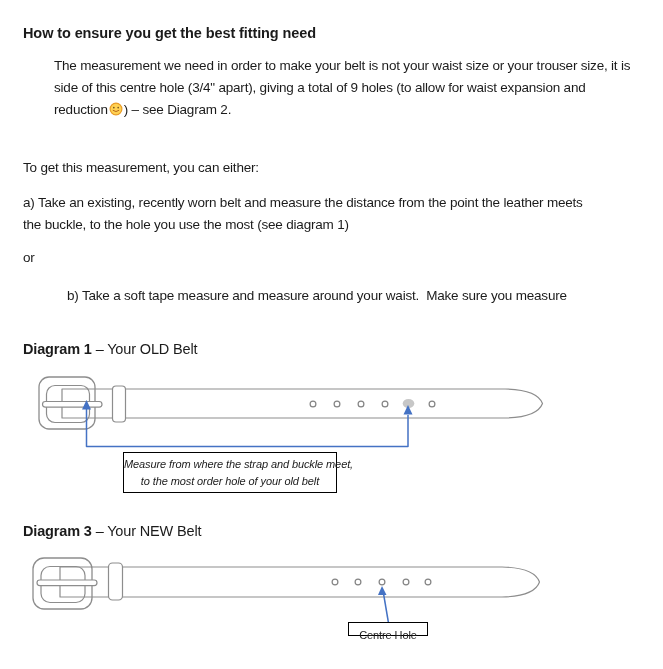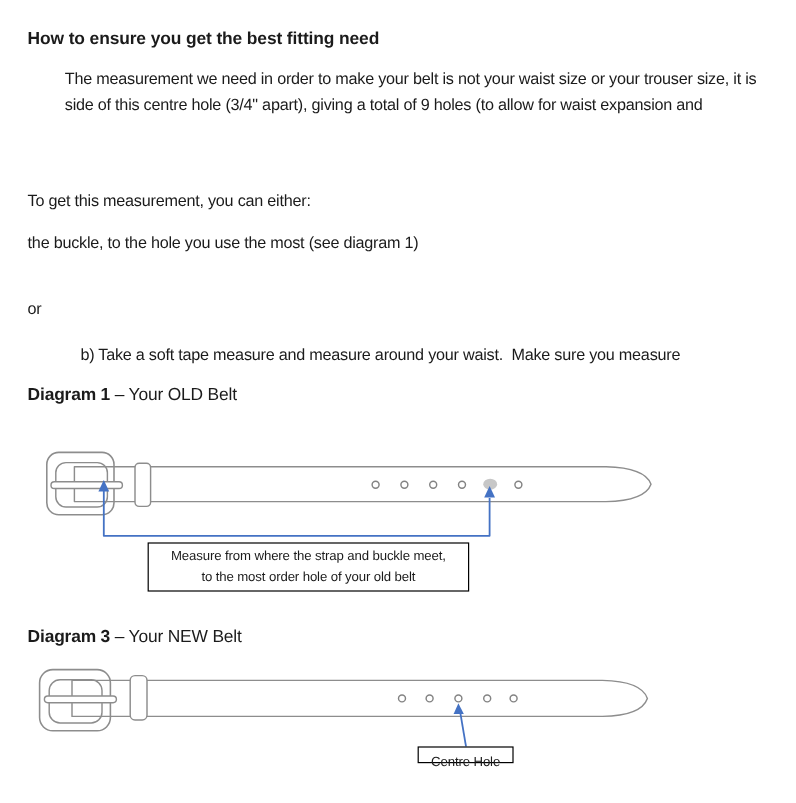--- a/index.html
+++ b/index.html
@@ -14,45 +14,52 @@
   .heading{left:23px;top:25px;font-size:14.5px;font-weight:bold;letter-spacing:-0.1px;}
   .caption{left:23px;font-size:14.5px;letter-spacing:-0.15px;}
   .caption b{font-weight:bold;}
   .p-intro{left:23px;top:55px;margin-left:31px;}
   .line4-row{white-space:pre;}
   .line4-row svg{vertical-align:-2.5px;margin:0 1px;}
   .p-either{left:23px;top:157px;}
   .p-a{left:23px;top:192px;}
   .p-or{left:23px;top:247px;}
   .p-b{left:23px;top:285px;margin-left:44px;}
-  .cap1{top:321px;text-align:right;}
+  .cap1{top:341px;text-align:right;}
   .cap2{top:523px;}
   .diagram-svg{left:0;top:0;pointer-events:none;}
   .note-box{
     border:1.5px solid #000;background:#fff;text-align:center;
     font-size:11px;letter-spacing:-0.1px;box-sizing:border-box;
   }
-  .measure-box{left:123px;top:452px;width:268px;height:41px;line-height:16.5px;padding-top:3px;}
+  .measure-box{left:123px;top:452px;width:214px;height:41px;line-height:16.5px;padding-top:3px;font-style:italic;}
   .centre-box{left:348px;top:622px;width:80px;height:14px;line-height:24px;}
 </style>
 </head>
 <body>
 
 <div class="abs heading">How to ensure you get the best fitting need</div>
 
 <div class="abs body-text p-intro">
   <div class="lines">
       <div>The measurement we need in order to make your belt is not your waist size or your trouser size, it is</div>
       <div>side of this centre hole (3/4" apart), giving a total of 9 holes (to allow for waist expansion and</div>
     </div>
+  <div class="line4-row"><span>reduction</span><svg width="14" height="14" viewBox="0 0 20 20">
+        <circle cx="10" cy="10" r="8.4" fill="#ffd152" stroke="#e89b27" stroke-width="1.7"></circle>
+        <circle cx="6.9" cy="8.1" r="1.15" fill="#6b4a1d"></circle>
+        <circle cx="13.1" cy="8.1" r="1.15" fill="#6b4a1d"></circle>
+        <path d="M5.9 12.1 Q10 15.6 14.1 12.1" fill="none" stroke="#b5651d" stroke-width="1.4" stroke-linecap="round"></path>
+      </svg><span>) – see Diagram 2.</span></div>
 </div>
 
 <div class="abs body-text p-either">To get this measurement, you can either:</div>
 
 <div class="abs body-text lines p-a">
+    <div>a) Take an existing, recently worn belt and measure the distance from the point the leather meets</div>
     <div>the buckle, to the hole you use the most (see diagram 1)</div>
   </div>
 
 <div class="abs body-text p-or">or</div>
 
 <div class="abs body-text lines p-b">
     <div>b) Take a soft tape measure and measure around your waist.  Make sure you measure</div>
   </div>
 
 <div class="abs caption cap1"><b>Diagram 1</b><span> – Your OLD Belt</span></div>

